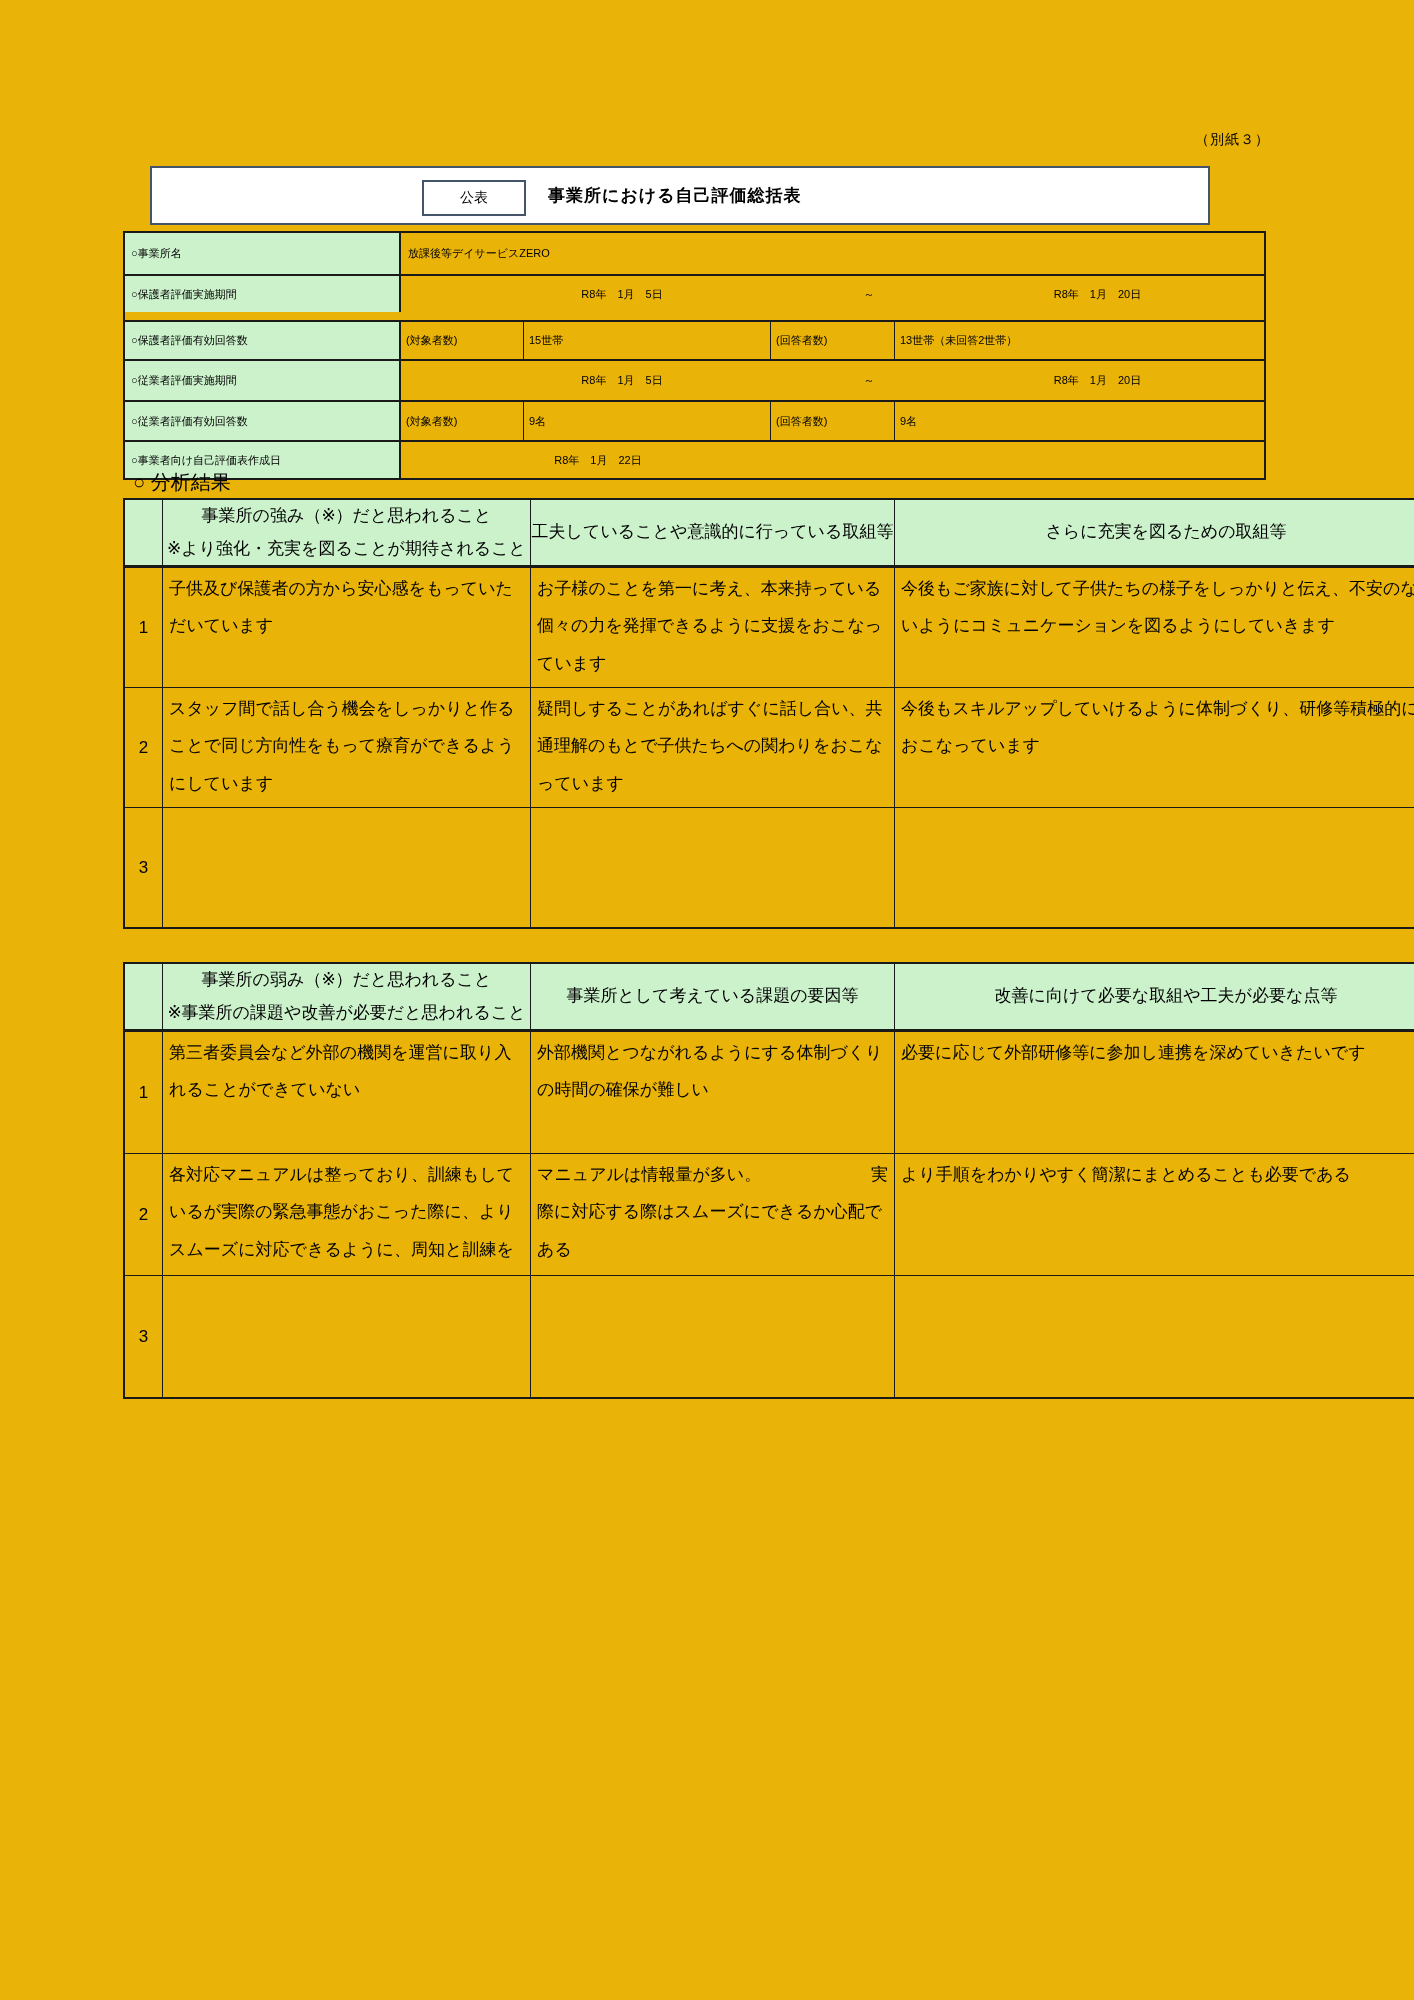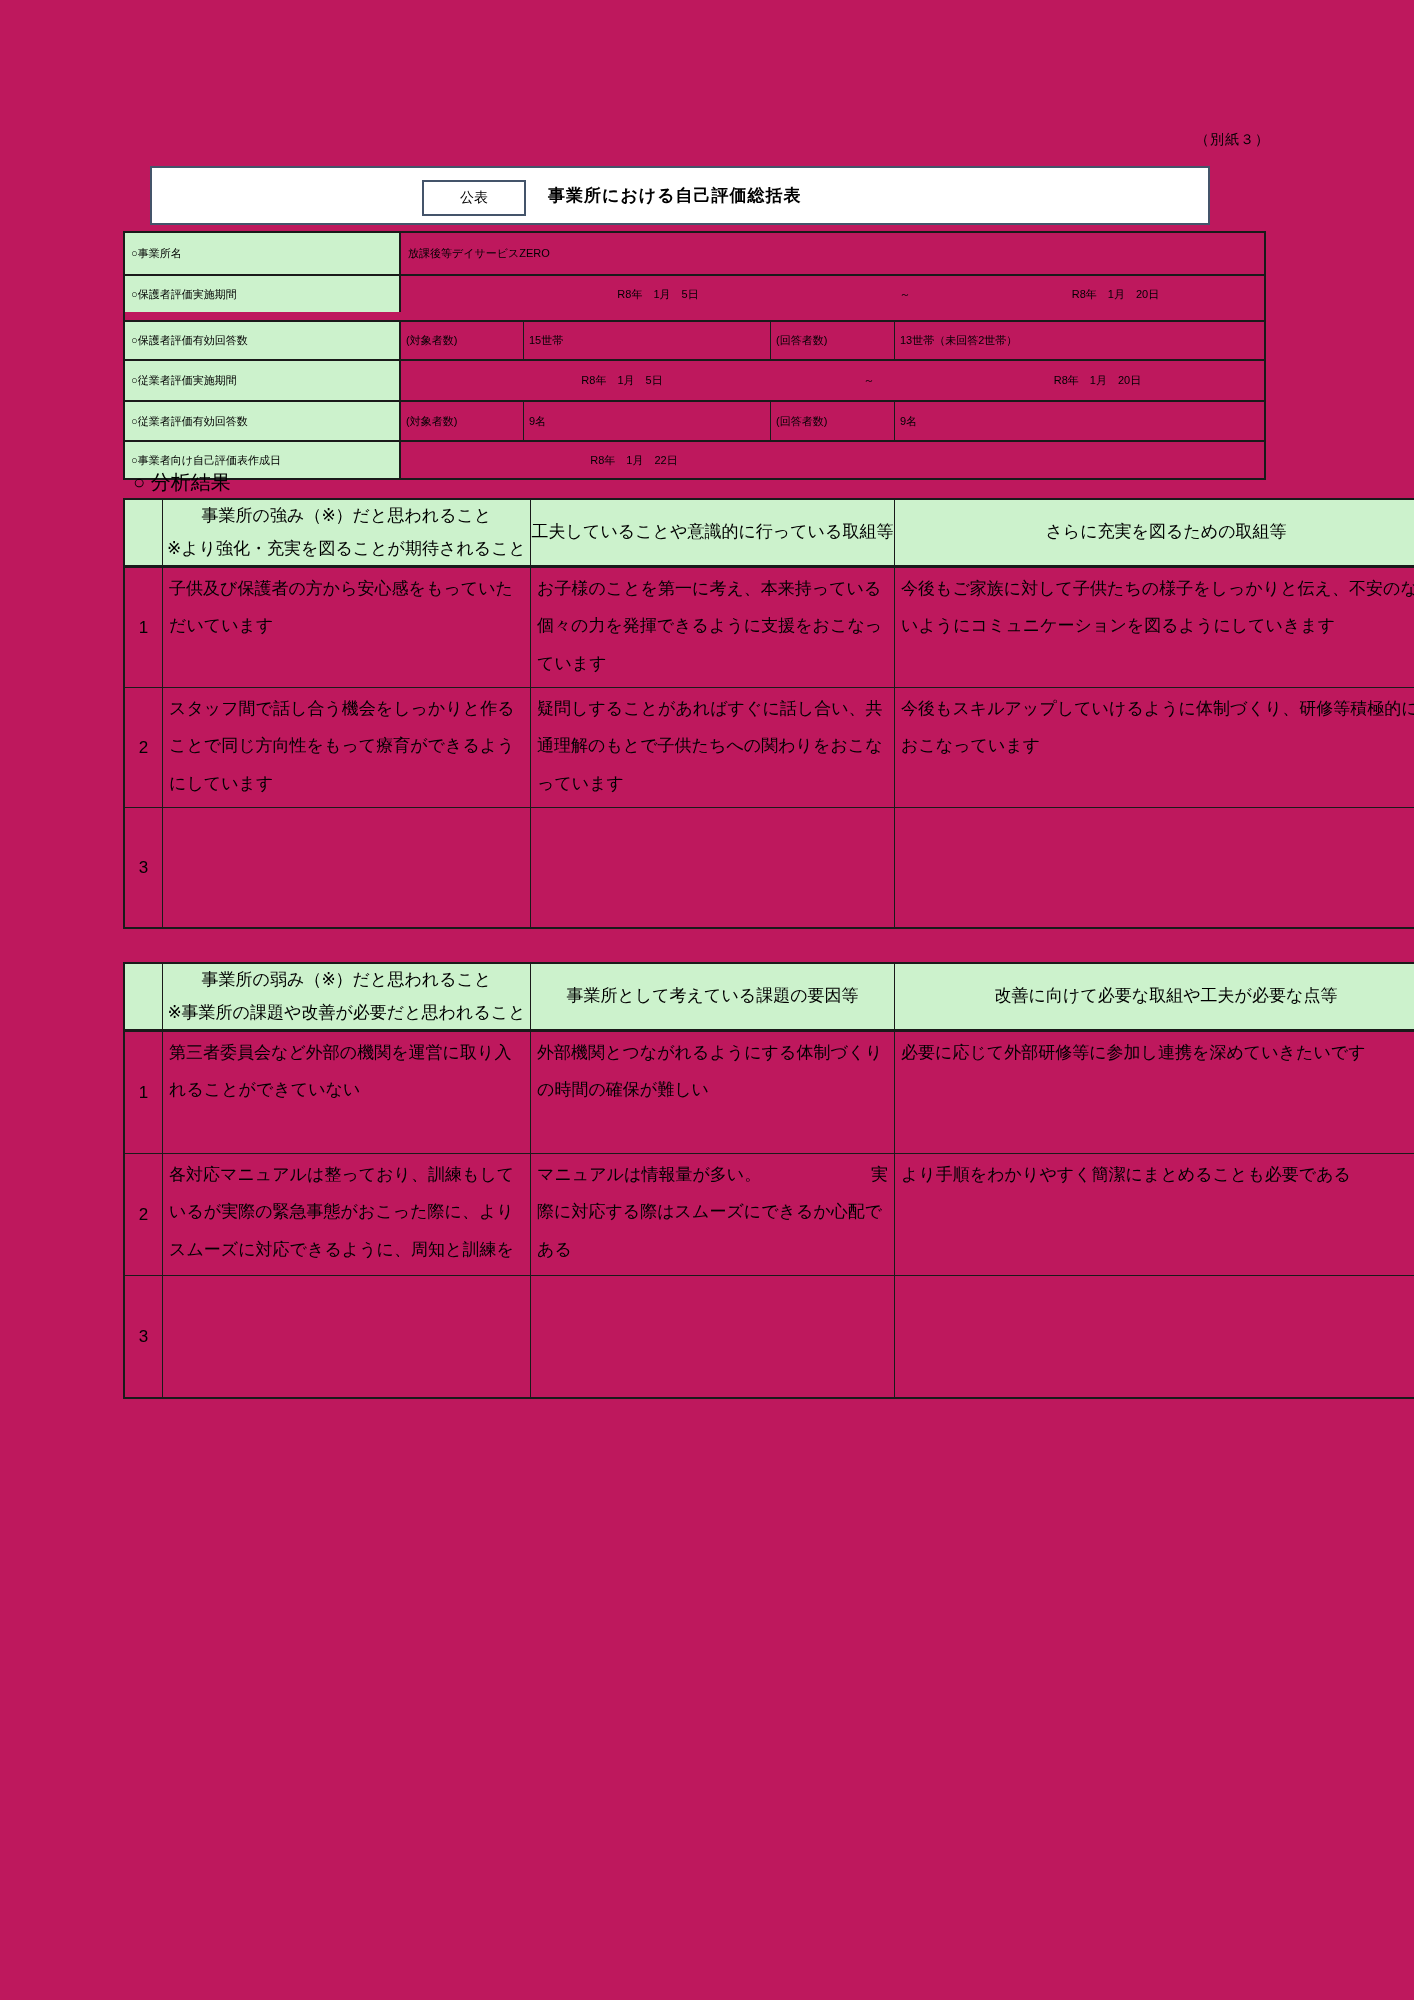--- a/index.html
+++ b/index.html
@@ -7,21 +7,21 @@
     --line:#1a1a1a;
     --boxline:#44546a;
   }
   *{ box-sizing:border-box; margin:0; padding:0; }
   html,body{ background:#ffffff; }
   body{
     width:1414px; height:2000px;
     font-family:"Liberation Sans","DejaVu Sans",sans-serif;
     color:#000;
   }
-  .page{ position:relative; width:1414px; height:2000px; background:#be185d; overflow:hidden; }
+  .page{ position:relative; width:1414px; height:2000px; background:#eab308; overflow:hidden; }
 
   
   .annotation{
     position:absolute; top:131px; left:1140px; width:130px;
     font-size:14px; text-align:right; letter-spacing:1px;
   }
 
   
   .title-box{
     position:absolute; left:150px; top:166px; width:1060px; height:59px;
@@ -55,21 +55,21 @@
   .ival-period{ flex:1; display:flex; align-items:center; }
   .p-from{ width:370px; text-align:center;margin-left:36px; }
   .p-tilde{ width:124px; text-align:center; }
   .p-to{ flex:1; text-align:center; }
   .ic1{ width:123px; border-right:1px solid var(--line); display:flex; align-items:center; padding:0 5px; }
   .ic2{ width:247px; border-right:1px solid var(--line); display:flex; align-items:center; padding:0 5px; }
   .ic3{ width:124px; border-right:1px solid var(--line); display:flex; align-items:center; padding:0 5px; }
   .ic4{ flex:1; display:flex; align-items:center; padding:0 5px; }
   .ival-date{ flex:1; display:flex; align-items:center;margin-left:12px; }
   .d-val{ width:370px; text-align:center; }
-  .h41{ height:41px; } .h38{ height:38px;gap:36px; } .h39{ height:39px;margin-top:8px; } .h40{ height:40px; }
+  .h41{ height:41px; } .h38{ height:38px; } .h39{ height:39px;margin-top:8px; } .h40{ height:40px; }
 
   
   .analysis-label{
     position:absolute; left:133px; top:469px; font-size:20px;
   }
 
   
   .atable{
     position:absolute; left:123px; width:1316px;
     border:2px solid var(--line); font-size:17px;

